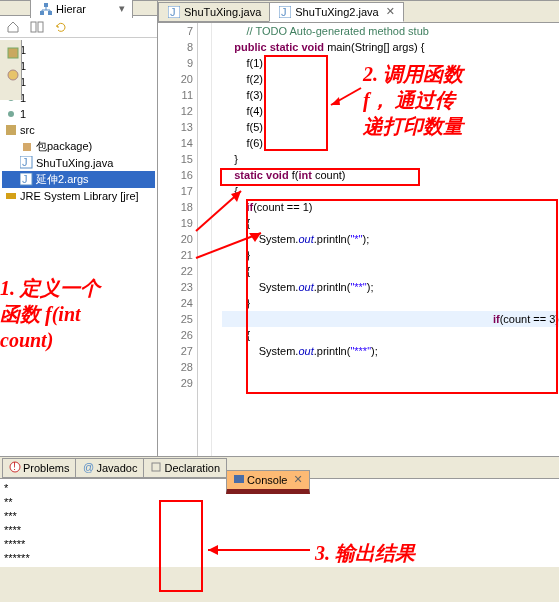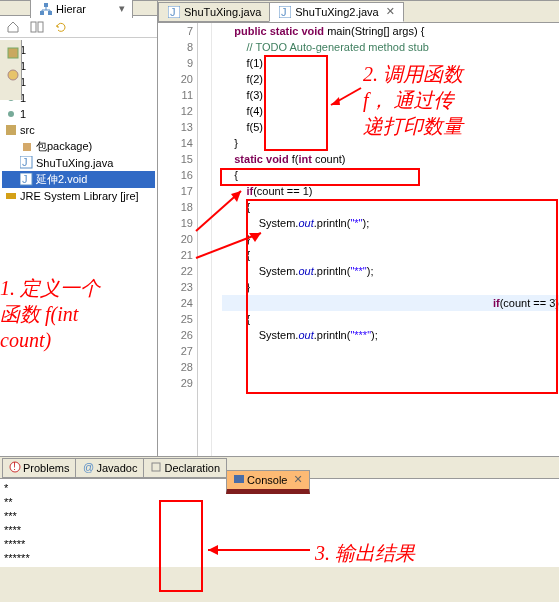--- a/index.html
+++ b/index.html
@@ -26,21 +26,21 @@
 .gline { height:16px; line-height:16px; padding-right:4px; }
 .ruler { width:14px; background:#fff; border-right:1px solid #e8e8e8; }
 .code { flex:1; padding-left:10px; }
 .cline { height:16px; line-height:16px; white-space:pre; }
 .cline.hl { background:#e8f2fe;text-align:right; }
 .kw { color:#7f0055; font-weight:bold; }
 .cm { color:#3f7f5f; }
 .fld { color:#0000c0; font-style:italic; }
 .str { color:#2a00ff; }
 .redbox { position:absolute; border:2px solid red; pointer-events:none; }
-.anno { position:absolute; color:red; font-size:20px; font-style:italic; font-weight:normal; font-family:"KaiTi","STKaiti",serif; line-height:1.3; }
+.anno { position:absolute; color:red; font-size:20px; font-style:italic; font-weight:bold; font-family:"KaiTi","STKaiti",serif; line-height:1.3; }
 .arrow { position:absolute; pointer-events:none; }
 .bottom { border-top:1px solid #999; background:#fff; }
 .btabs { height:22px; background:#ece9d8; border-bottom:1px solid #999; display:flex; align-items:center; padding-left:2px; }
 .btab { background:#ece9d8; border:1px solid #999; padding:2px 6px; margin-right:-1px; display:flex; align-items:center; gap:2px; }
 .btab.act { background:#fdba74; border-bottom:5px solid #7f1d1d;margin-top:28px; }
 .console { padding:2px 4px; font-family:Consolas,"Courier New",monospace; font-size:11px; }
 .cterm { color:#666; }
 .cout { line-height:14px; }
 </style>
 </head>
@@ -130,21 +130,21 @@
               <rect width="12" height="12" fill="#fff" stroke="#5b8fc7"></rect>
               <text x="2" y="10" font-size="9" fill="#5b8fc7">J</text>
             </svg></span>
           <span>ShuTuXing.java</span>
         </div>
         <div class="titem sel" style="padding-left: 18px;">
           <span class="fic"><svg width="14" height="14">
               <rect width="12" height="12" fill="#fff" stroke="#5b8fc7"></rect>
               <text x="2" y="10" font-size="9" fill="#5b8fc7">J</text>
             </svg></span>
-          <span>延伸2.void</span>
+          <span>延伸2.args</span>
         </div>
         <div class="titem">
           <span class="fic"><svg width="14" height="14">
               <rect x="2" y="4" width="10" height="6" fill="#d4a017"></rect>
             </svg></span>
           <span>JRE System Library [jre]</span>
         </div>
       </div>
  </div>
  <div class="right">
@@ -190,27 +190,28 @@
           <div class="gline">23</div>
           <div class="gline">24</div>
           <div class="gline">25</div>
           <div class="gline">26</div>
           <div class="gline">27</div>
           <div class="gline">28</div>
           <div class="gline">29</div>
         </div>
    <div class="ruler"></div>
    <div class="code" id="code">
+          <div class="cline"><span>        </span><span class="cm">// TODO Auto-generated method stub</span></div>
           <div class="cline"><span>    </span><span class="kw">public static void</span><span> main(String[] args) {</span></div>
-          <div class="cline"><span>        </span><span class="cm">// TODO Auto-generated method stub</span></div>
           <div class="cline"><span>        f(1);</span></div>
           <div class="cline"><span>        f(2);</span></div>
           <div class="cline"><span>        f(3);</span></div>
           <div class="cline"><span>        f(4);</span></div>
           <div class="cline"><span>        f(5);</span></div>
+          <div class="cline"><span>        f(6);</span></div>
           <div class="cline"><span>    }</span></div>
           <div class="cline"><span>    </span><span class="kw">static void</span><span> f(</span><span class="kw">int</span><span> count)</span></div>
           <div class="cline"><span>    {</span></div>
           <div class="cline"><span>        </span><span class="kw">if</span><span>(count == 1)</span></div>
           <div class="cline"><span>        {</span></div>
           <div class="cline"><span>            System.</span><span class="fld">out</span><span>.println(</span><span class="str">"*"</span><span>);</span></div>
           <div class="cline"><span>        }</span></div>
           <div class="cline"><span>        {</span></div>
           <div class="cline"><span>            System.</span><span class="fld">out</span><span>.println(</span><span class="str">"**"</span><span>);</span></div>
           <div class="cline"><span>        }</span></div>

